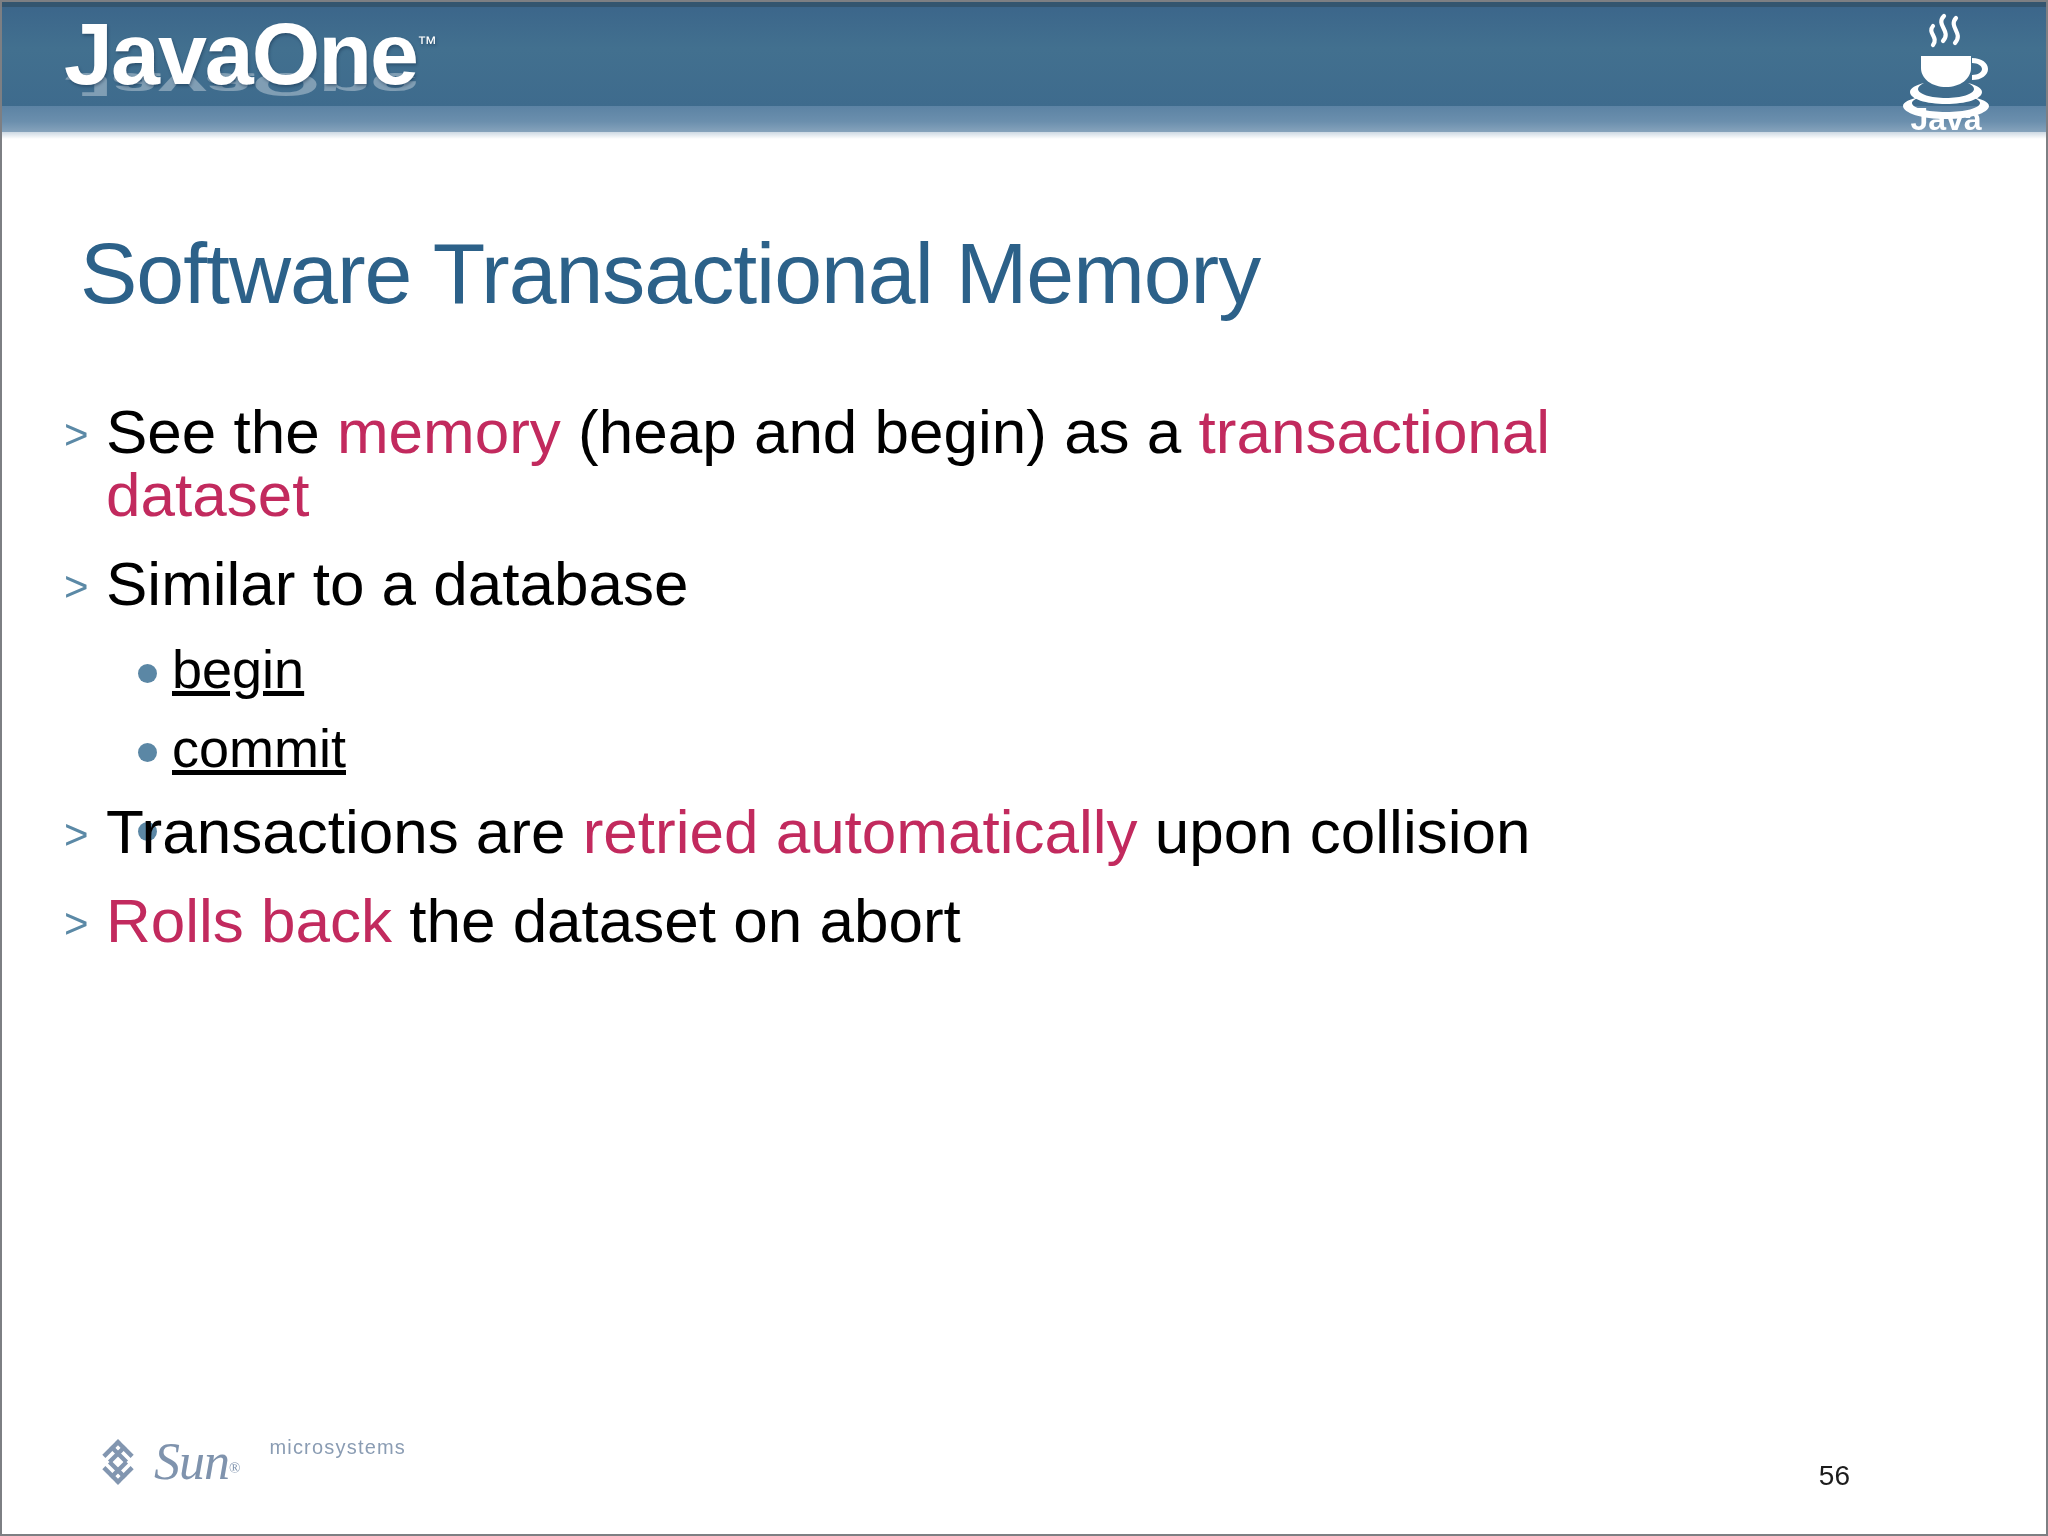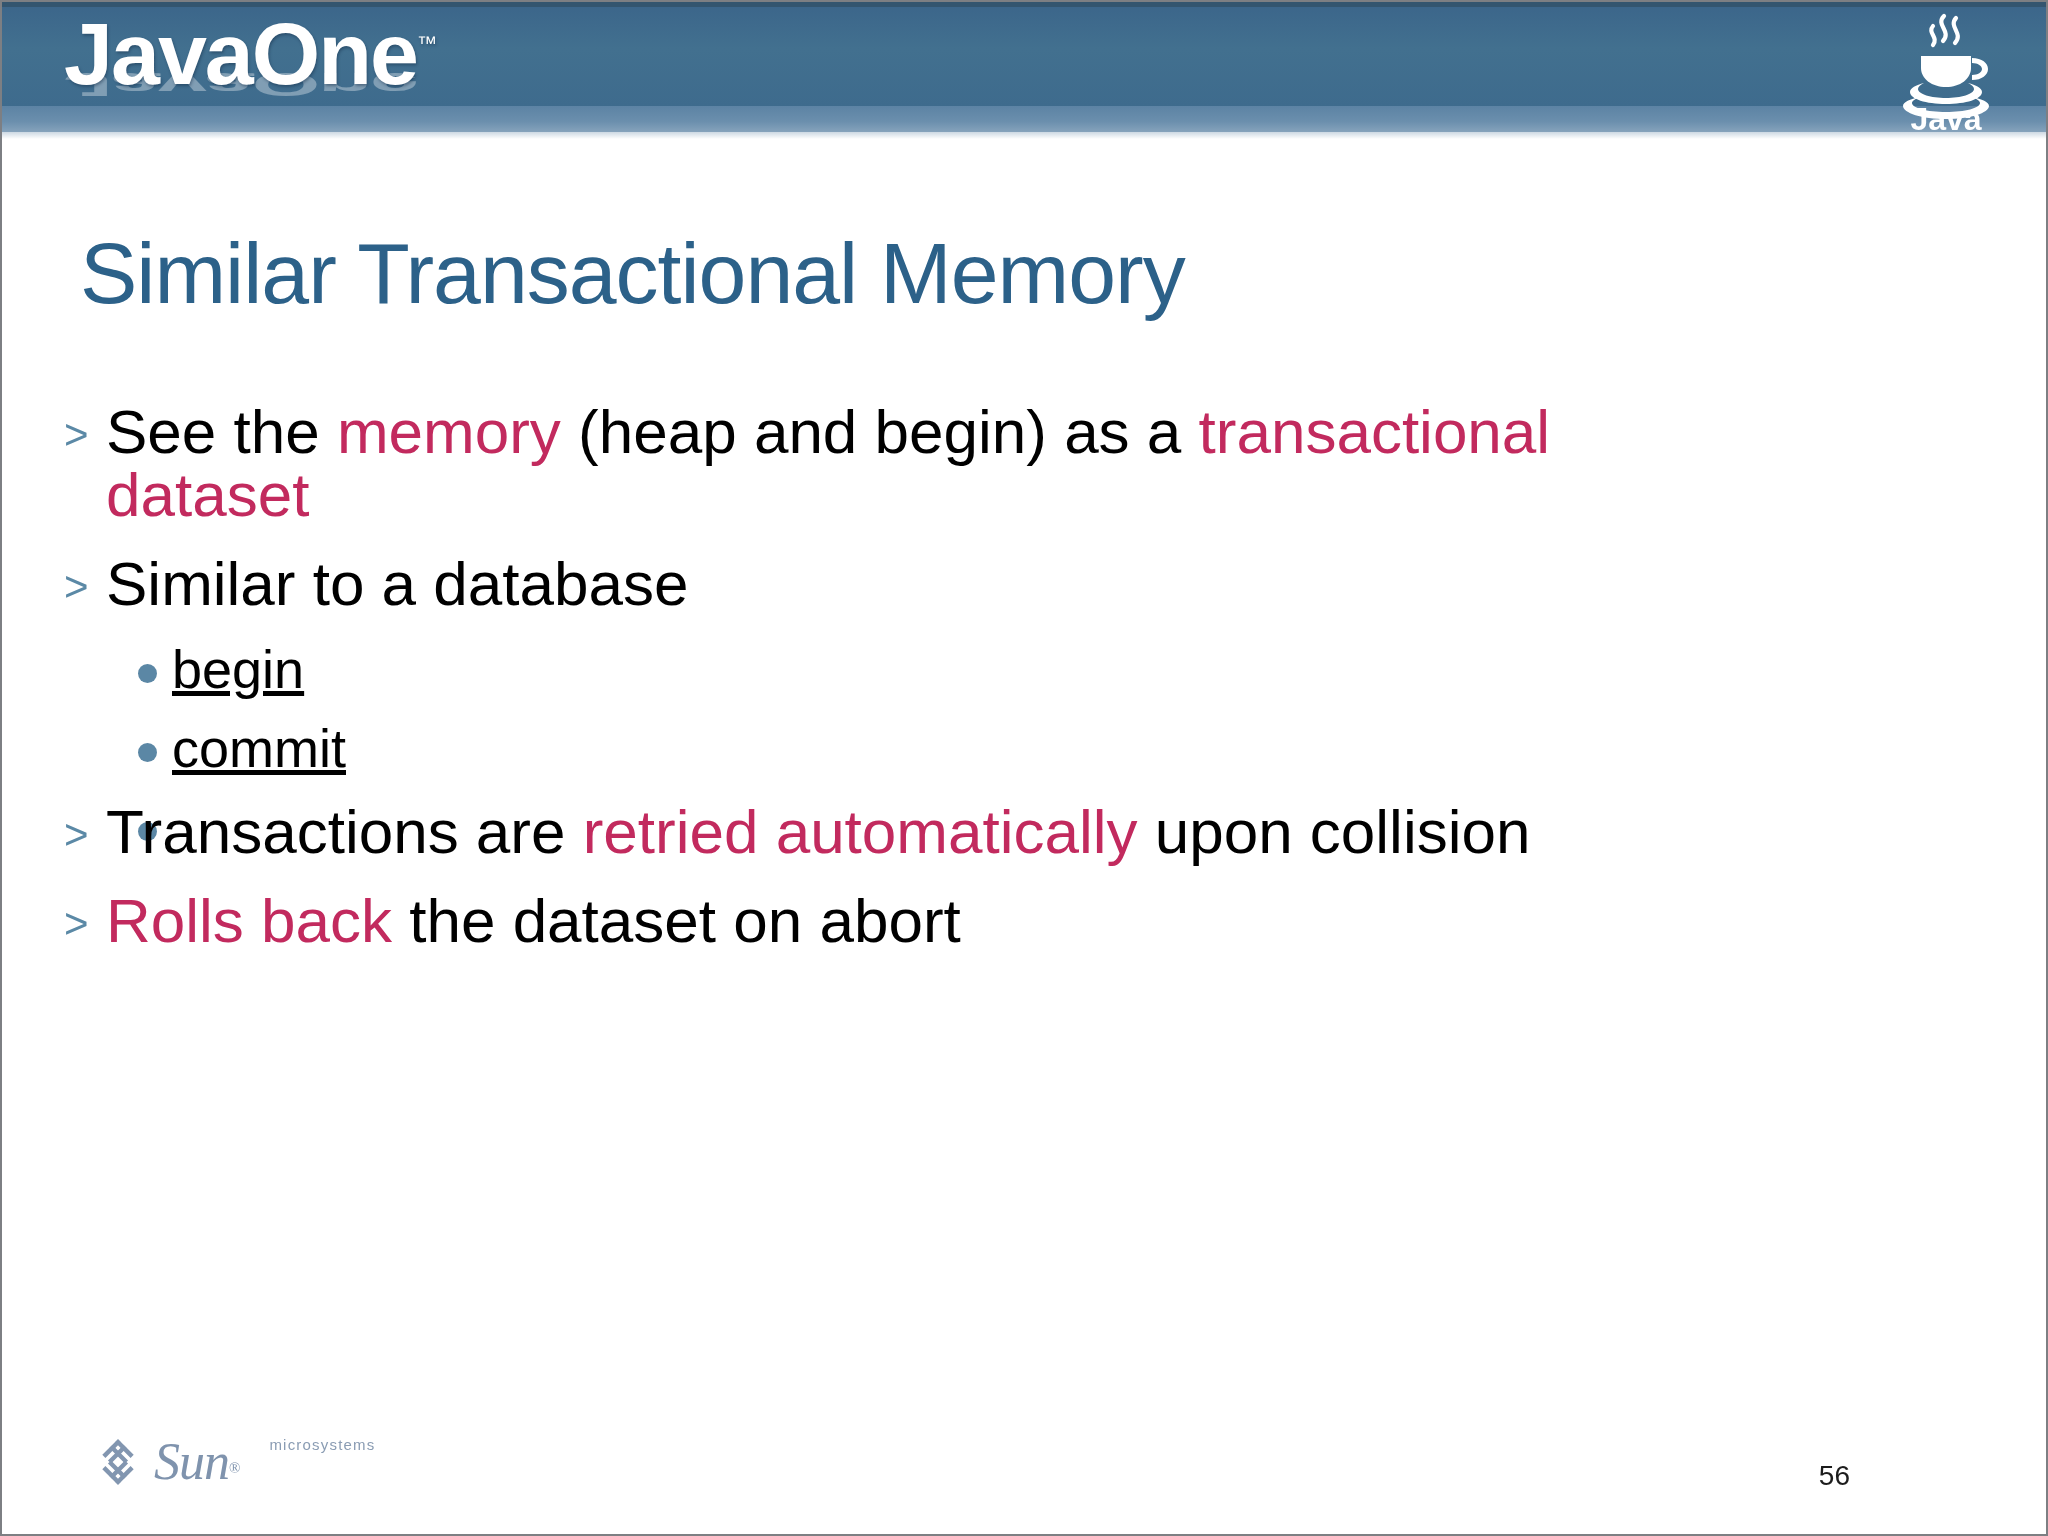--- a/index.html
+++ b/index.html
@@ -184,21 +184,21 @@
     color: #7f93ad;
     line-height: 1;
     letter-spacing: -1px;
   }
   .sun-word .reg {
     font-size: 15px;
     vertical-align: 6px;
     font-style: normal;
   }
   .sun-sub {
-    font-size: 15px;
+    font-size: 20px;
     color: #8a9cb3;
     letter-spacing: 1.2px;
     margin-top: 2px;
     margin-left: 30px;
   }
 
   .page-number {
     position: absolute;
     right: 196px;
     bottom: 42px;
@@ -239,21 +239,21 @@
 
         <path d="M86 52 c10 0 16 5 16 11 s-6 11 -16 11 v-5 c6 0 10 -3 10 -6 s-4 -6 -10 -6 z"></path>
 
         <path d="M24 86 c0 7 16 12 36 12 s36 -5 36 -12 c0 -4 -6 -7 -14 -9 c4 2 6 4 6 6 c0 5 -13 9 -28 9 s-28 -4 -28 -9 c0 -2 2 -4 6 -6 c-8 2 -14 5 -14 9 z"></path>
         <path d="M17 100 c0 7 19 13 43 13 s43 -6 43 -13 c0 -4 -7 -7 -17 -9 c5 2 8 4 8 6 c0 5 -15 9 -34 9 s-34 -4 -34 -9 c0 -2 3 -4 8 -6 c-10 2 -17 5 -17 9 z"></path>
       </g>
       <text x="60" y="124" font-family="Liberation Sans, sans-serif" font-size="32" font-weight="bold" fill="#ffffff" text-anchor="middle">Java</text>
     </svg>
   </div>
 
-  <div class="title">Similar Transactional Memory</div>
+  <div class="title">Software Transactional Memory</div>
 
   <div class="body">
 
     <div class="bullet-l1">
       <span class="chev">&gt;</span><span>See the </span><span class="hl">memory</span><span> (heap and begin) as a </span><span class="hl">transactional dataset</span>
     </div>
 
     <div class="bullet-l1">
       <span class="chev">&gt;</span><span>Similar to a database</span>
     </div>

